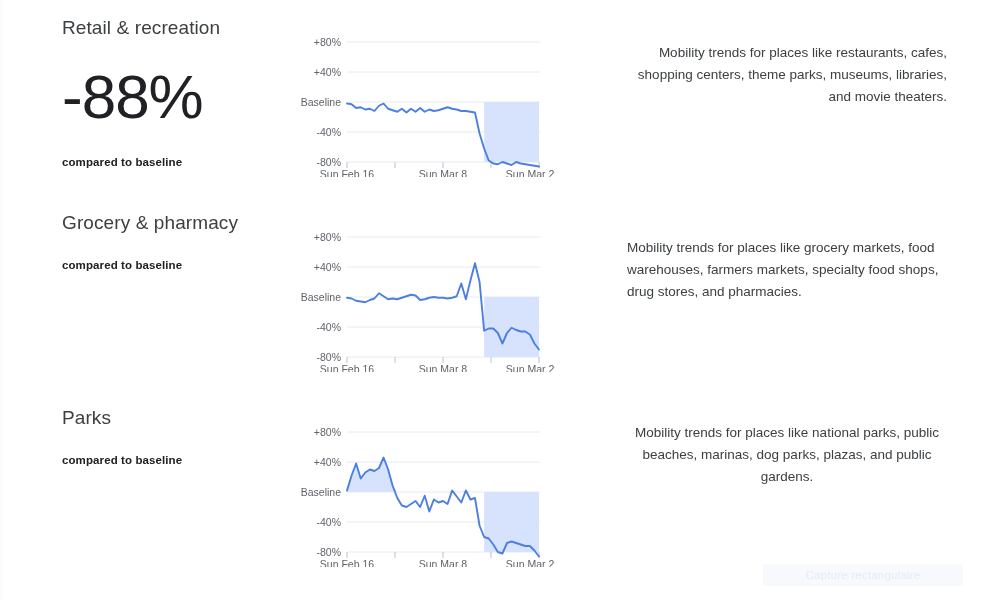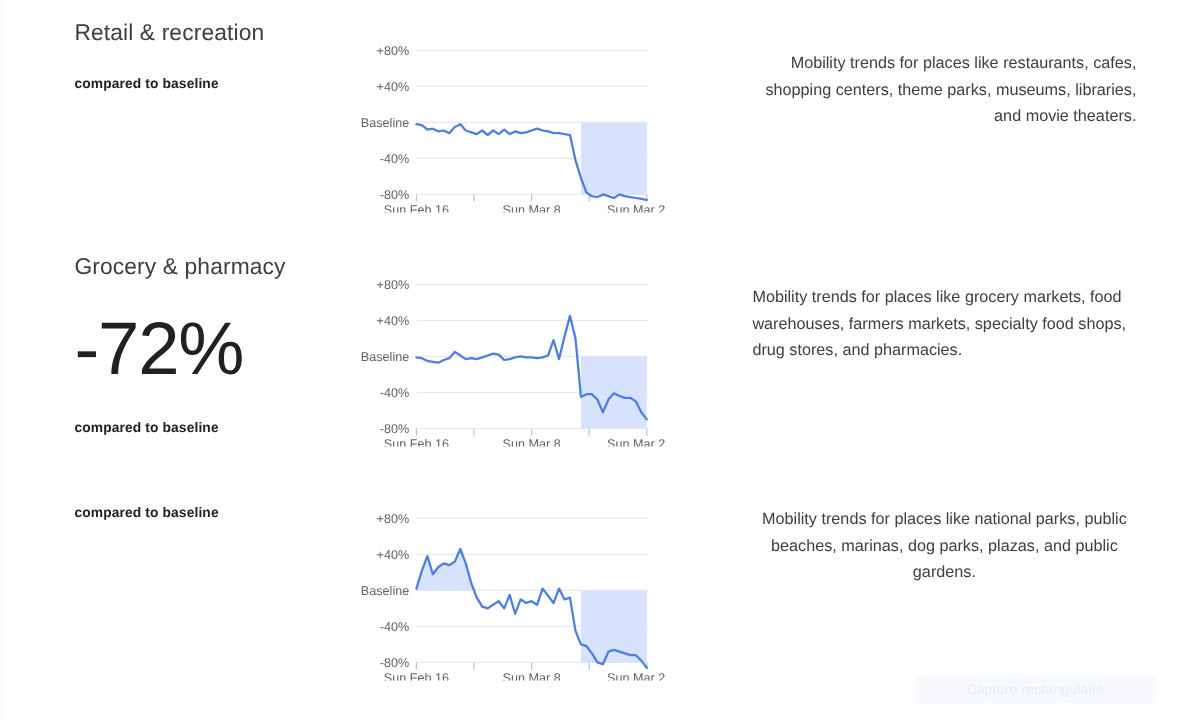--- a/index.html
+++ b/index.html
@@ -127,20 +127,21 @@
 <body>
 
 <div id="page">
 
   <div class="edge-seam"></div>
 
   <div class="section" style="top:8px;">
 
     <div class="left-col">
       <p class="cat-title" style="margin-top:8px;">Retail &amp; recreation</p>
+      <p class="big-pct" style="margin-top:22px;">-88%</p>
       <p class="baseline-note" style="margin-top:22px;">compared to baseline</p>
     </div>
 
     <div class="chart-col" style="top:24px;">
       <svg class="chart-svg" width="265" height="145" viewBox="0 0 265 145">
         <g>
           <line class="gl" x1="57" y1="10" x2="250" y2="10" stroke="#e8eaed" stroke-width="1"></line>
           <line class="gl" x1="57" y1="40" x2="250" y2="40" stroke="#e8eaed" stroke-width="1"></line>
           <line class="gl" x1="57" y1="70" x2="250" y2="70" stroke="#e8eaed" stroke-width="1"></line>
           <line class="gl" x1="57" y1="100" x2="250" y2="100" stroke="#e8eaed" stroke-width="1"></line>
@@ -174,21 +175,20 @@
 
     <div class="desc-col" style="top:34px;text-align:right;">
       <p class="desc-text">Mobility trends for places like restaurants, cafes, shopping centers, theme parks, museums, libraries, and movie theaters.</p>
     </div>
   </div>
 
   <div class="section" style="top:203px;">
 
     <div class="left-col">
       <p class="cat-title" style="margin-top:8px;">Grocery &amp; pharmacy</p>
-      <p class="big-pct" style="margin-top:22px;">-72%</p>
       <p class="baseline-note" style="margin-top:22px;">compared to baseline</p>
     </div>
 
     <div class="chart-col" style="top:24px;">
       <svg class="chart-svg" width="265" height="145" viewBox="0 0 265 145">
         <g>
           <line x1="57" y1="10" x2="250" y2="10" stroke="#e8eaed" stroke-width="1"></line>
           <line x1="57" y1="40" x2="250" y2="40" stroke="#e8eaed" stroke-width="1"></line>
           <line x1="57" y1="70" x2="250" y2="70" stroke="#e8eaed" stroke-width="1"></line>
           <line x1="57" y1="100" x2="250" y2="100" stroke="#e8eaed" stroke-width="1"></line>
@@ -221,20 +221,21 @@
     </div>
 
     <div class="desc-col" style="top:34px;">
       <p class="desc-text">Mobility trends for places like grocery markets, food warehouses, farmers markets, specialty food shops, drug stores, and pharmacies.</p>
     </div>
   </div>
 
   <div class="section" style="top:398px;">
 
     <div class="left-col">
+      <p class="cat-title" style="margin-top:8px;">Parks</p>
       <p class="baseline-note" style="margin-top:22px;">compared to baseline</p>
     </div>
 
     <div class="chart-col" style="top:24px;">
       <svg class="chart-svg" width="265" height="145" viewBox="0 0 265 145">
         <g>
           <line x1="57" y1="10" x2="250" y2="10" stroke="#e8eaed" stroke-width="1"></line>
           <line x1="57" y1="40" x2="250" y2="40" stroke="#e8eaed" stroke-width="1"></line>
           <line x1="57" y1="70" x2="250" y2="70" stroke="#e8eaed" stroke-width="1"></line>
           <line x1="57" y1="100" x2="250" y2="100" stroke="#e8eaed" stroke-width="1"></line>

